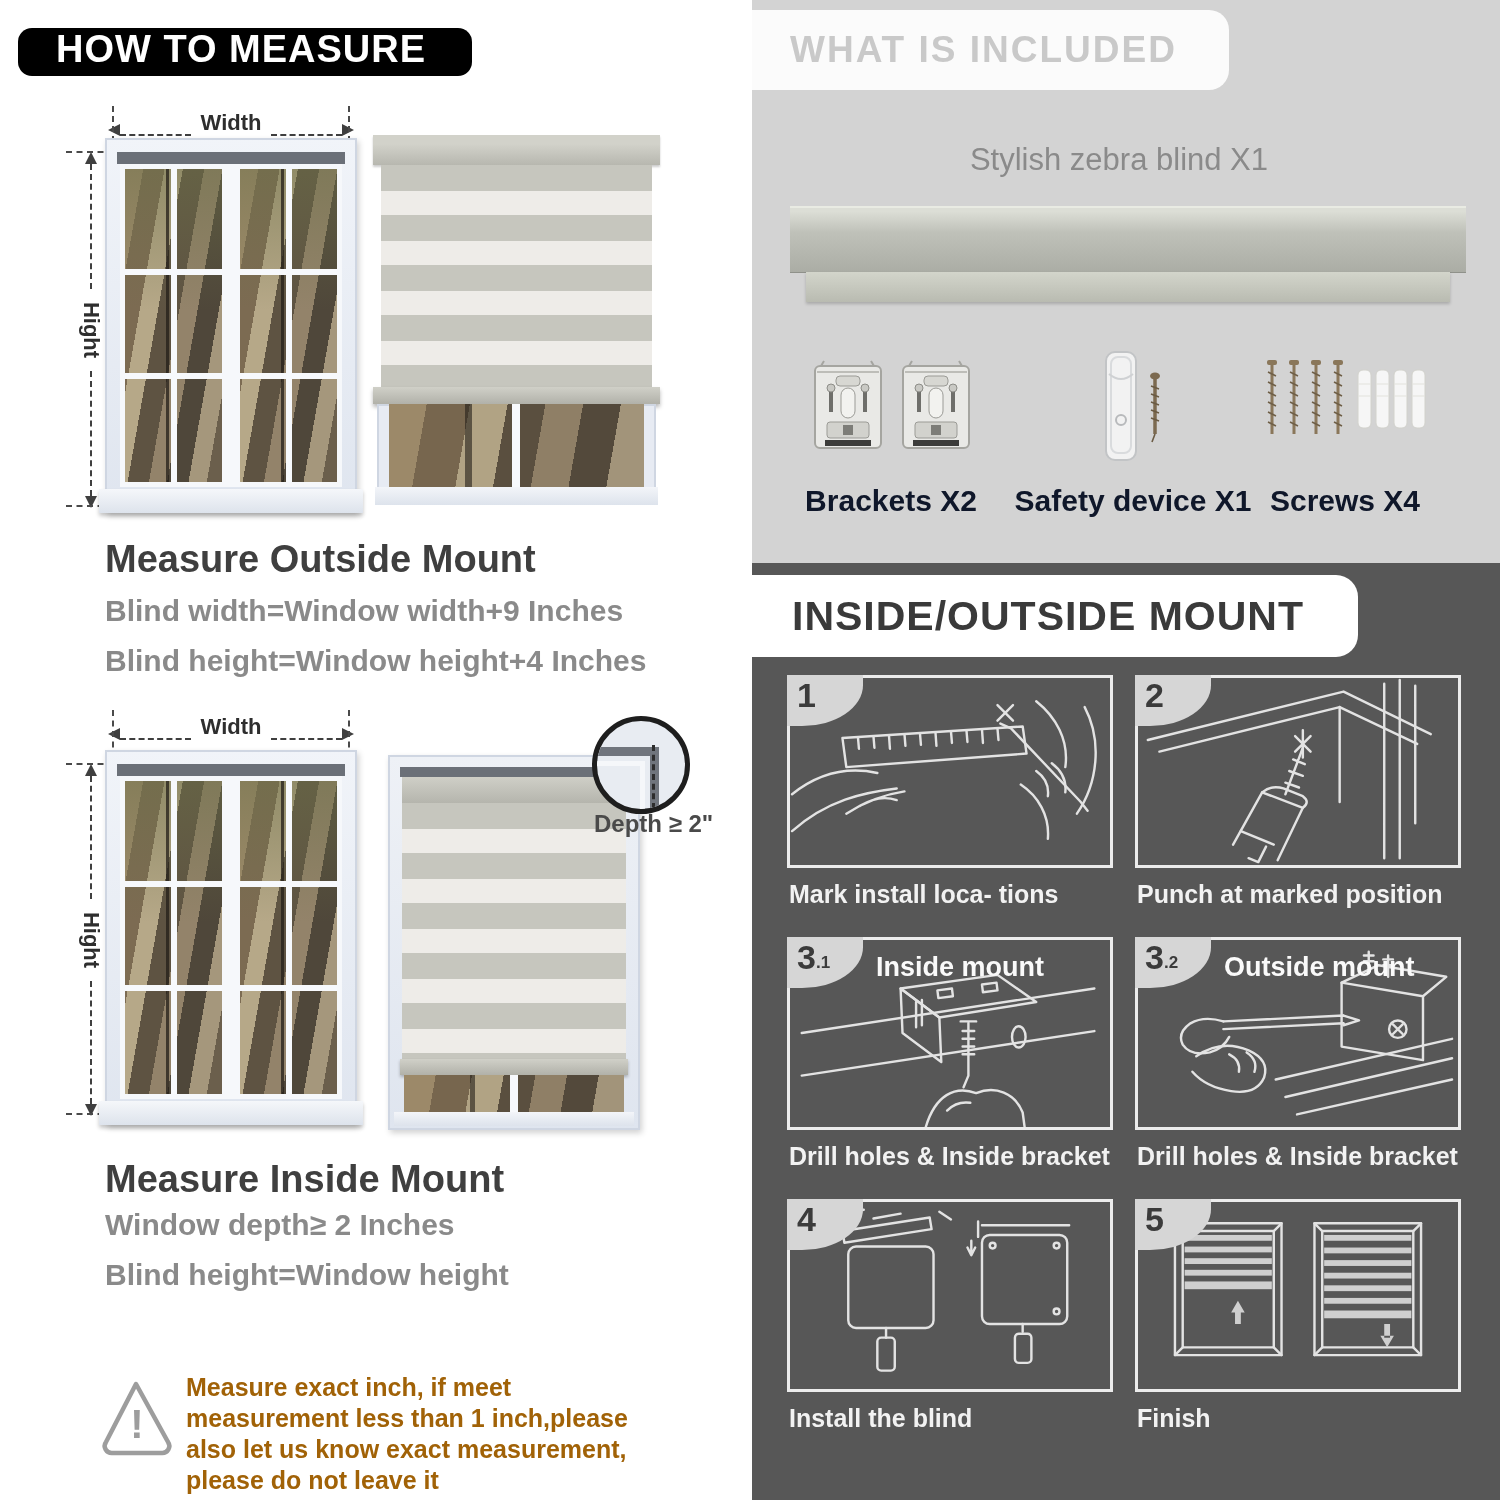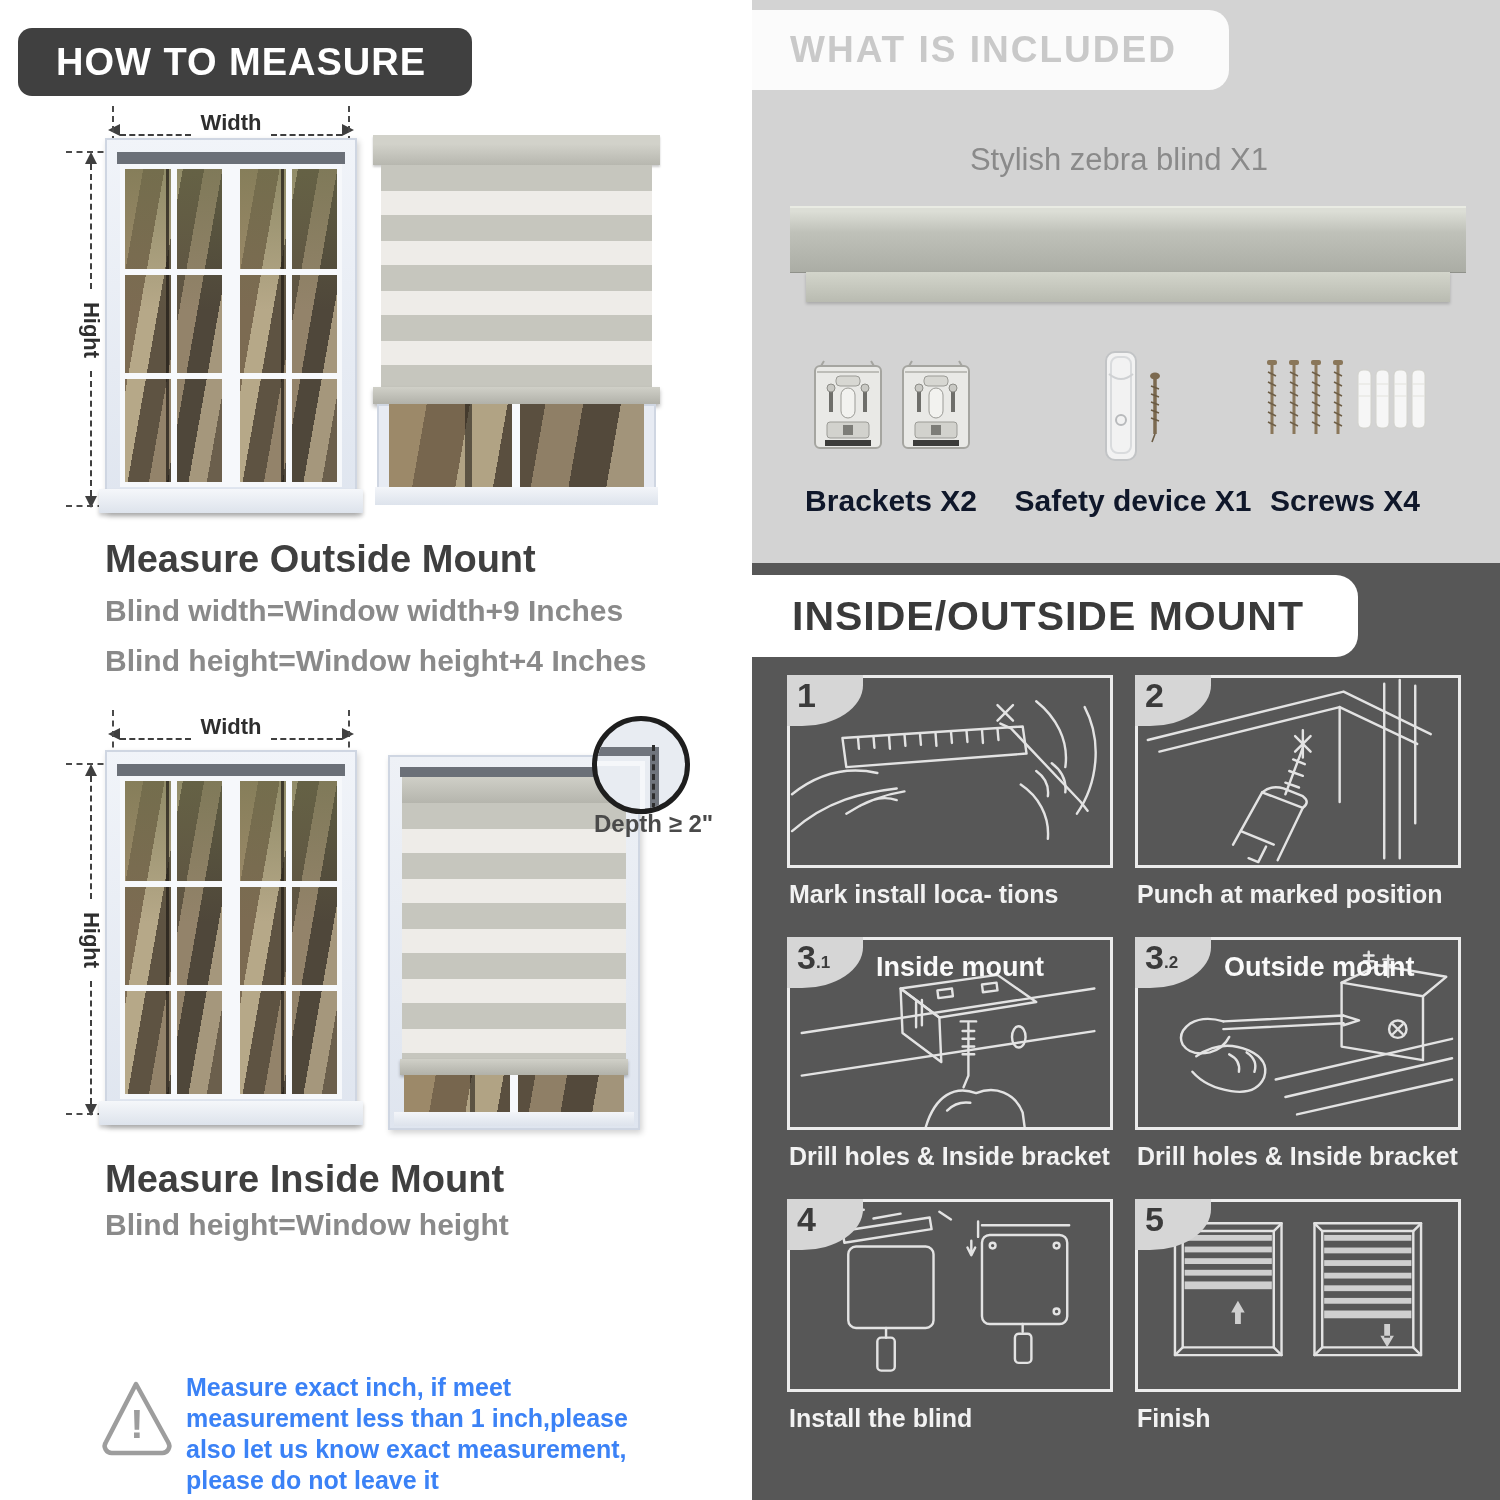--- a/index.html
+++ b/index.html
@@ -1,21 +1,21 @@
 <!DOCTYPE html>
 <html><head>
 <meta charset="utf-8">
 <style>
   html,body{margin:0;padding:0;background:#fff;}
   #canvas{position:relative;width:1500px;height:1500px;background:#ffffff;overflow:hidden;
           font-family:"Liberation Sans",sans-serif;}
 
   
-  .banner-gray{position:absolute;left:18px;top:28px;height:68px;display:inline-flex;align-items:center;
-    padding:0 46px 0 38px;background:#404040;border-radius:14px;}
+  .banner-gray{position:absolute;left:18px;top:28px;height:48px;display:inline-flex;
+    padding:0 46px 0 38px;background:#000000;border-radius:14px;}
   .banner-gray span{font-size:38px;font-weight:bold;color:#ffffff;letter-spacing:1px;white-space:nowrap;}
   .banner-white-top{position:absolute;left:752px;top:10px;height:80px;display:inline-flex;align-items:center;
     padding:0 52px 0 38px;background:#fbfbfb;border-radius:0 20px 20px 0;}
   .banner-white-top span{font-size:37px;font-weight:bold;color:#c9c9c9;letter-spacing:2px;white-space:nowrap;}
   .banner-white-dark{position:absolute;left:752px;top:575px;height:82px;display:inline-flex;align-items:center;
     padding:0 54px 0 40px;background:#ffffff;border-radius:0 22px 22px 0;}
   .banner-white-dark span{font-size:41px;font-weight:bold;color:#3a3a3a;letter-spacing:1px;white-space:nowrap;}
 
   
   .panel-light{position:absolute;left:752px;top:0;width:748px;height:563px;background:#d3d3d3;}
@@ -94,21 +94,21 @@
   .mag-corner2{position:absolute;left:-10px;top:40px;right:40px;bottom:-10px;
     border-top:5px solid #f5f7fa;border-right:5px solid #f5f7fa;}
   .mag-dash{position:absolute;right:30px;top:24px;bottom:0;border-left:3px dashed #2c2c2c;}
   .depth-label{position:absolute;left:594px;top:810px;font-size:24px;font-weight:bold;color:#4a4a4a;white-space:nowrap;}
 
   
   .heading{position:absolute;font-size:38px;font-weight:bold;color:#3f3f3f;white-space:nowrap;}
   .sublines{position:absolute;font-size:30px;font-weight:bold;color:#8a8a8a;white-space:nowrap;}
   .sublines div{line-height:50px;}
   .warn-text{position:absolute;left:186px;top:1372px;width:478px;font-size:25px;font-weight:bold;
-    color:#3b82f6;line-height:31px;}
+    color:#a16207;line-height:31px;}
   .warn-icon{position:absolute;left:98px;top:1376px;}
 
   
   .blind-title{position:absolute;left:752px;top:142px;width:734px;text-align:center;
     font-size:31px;font-weight:normal;color:#8a8a8a;}
   .headrail-top{position:absolute;left:790px;top:206px;width:676px;height:66px;
     background:linear-gradient(180deg,#dcded6 0 8%,#bfc1b9 40%,#abada5 100%);
     box-shadow:inset 0 2px 0 #e9ebe3,0 1px 0 #8f918a;}
   .headrail-low{position:absolute;left:806px;top:272px;width:644px;height:30px;
     background:linear-gradient(180deg,#d3d5cb,#b9bbb1);box-shadow:0 2px 3px rgba(0,0,0,.2);}
@@ -224,20 +224,21 @@
 
   <div class="mag">
     <div class="mag-corner"></div>
     <div class="mag-corner2"></div>
     <div class="mag-dash"></div>
   </div>
   <div class="depth-label">Depth ≥ 2"</div>
 
   <div class="heading" style="left:105px;top:1150px;margin-top:8px;">Measure Inside Mount</div>
   <div class="sublines" style="left:105px;top:1200px;">
+    <div>Window depth≥ 2 Inches</div>
     <div>Blind height=Window height</div>
   </div>
 
   <div class="warn-icon">
     <svg width="80" height="82" viewBox="0 0 80 82">
       <path d="M38,8 L70,66 a7,7 0 0 1 -6,11 H14 a7,7 0 0 1 -6,-11 Z" fill="none" stroke="#9d9d9d" stroke-width="4.5" stroke-linejoin="round"></path>
       <text x="39" y="62" text-anchor="middle" font-size="40" font-weight="bold" fill="#9d9d9d" font-family="Liberation Sans, sans-serif">!</text>
     </svg>
   </div>
   <div class="warn-text">Measure exact inch, if meet measurement less than 1 inch,please also let us know exact measurement, please do not leave it</div>

